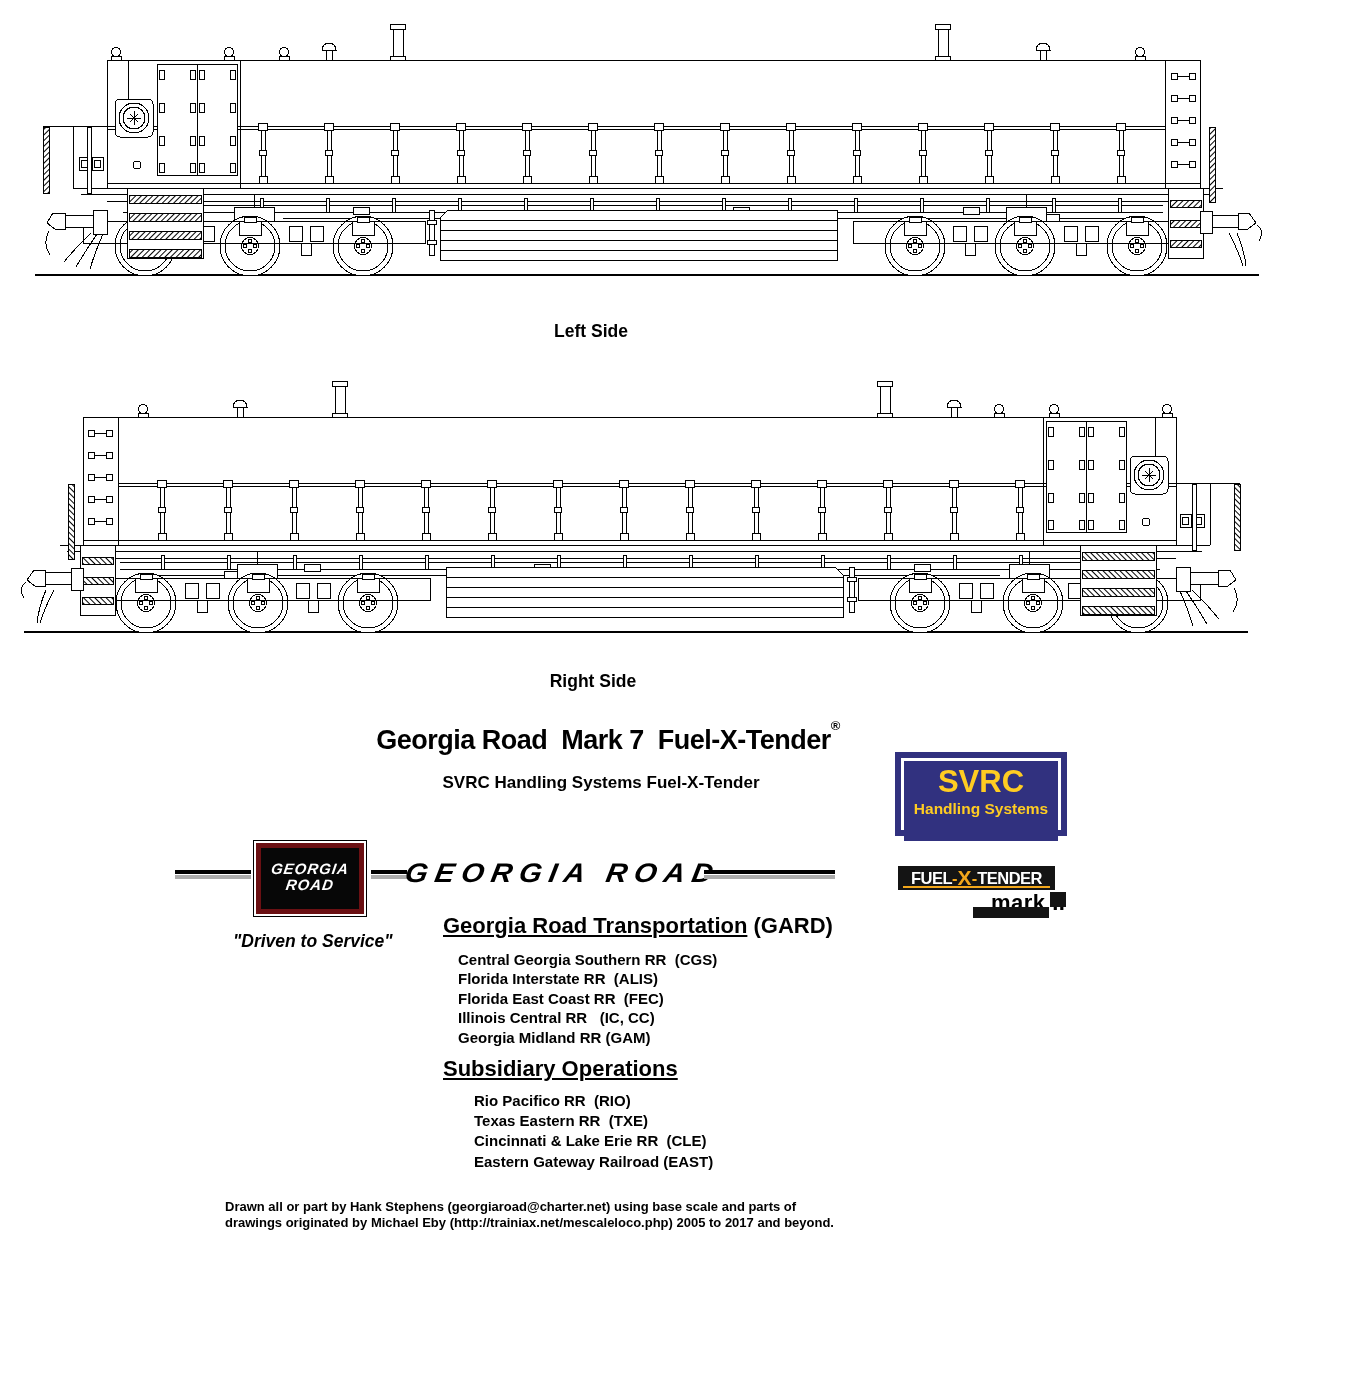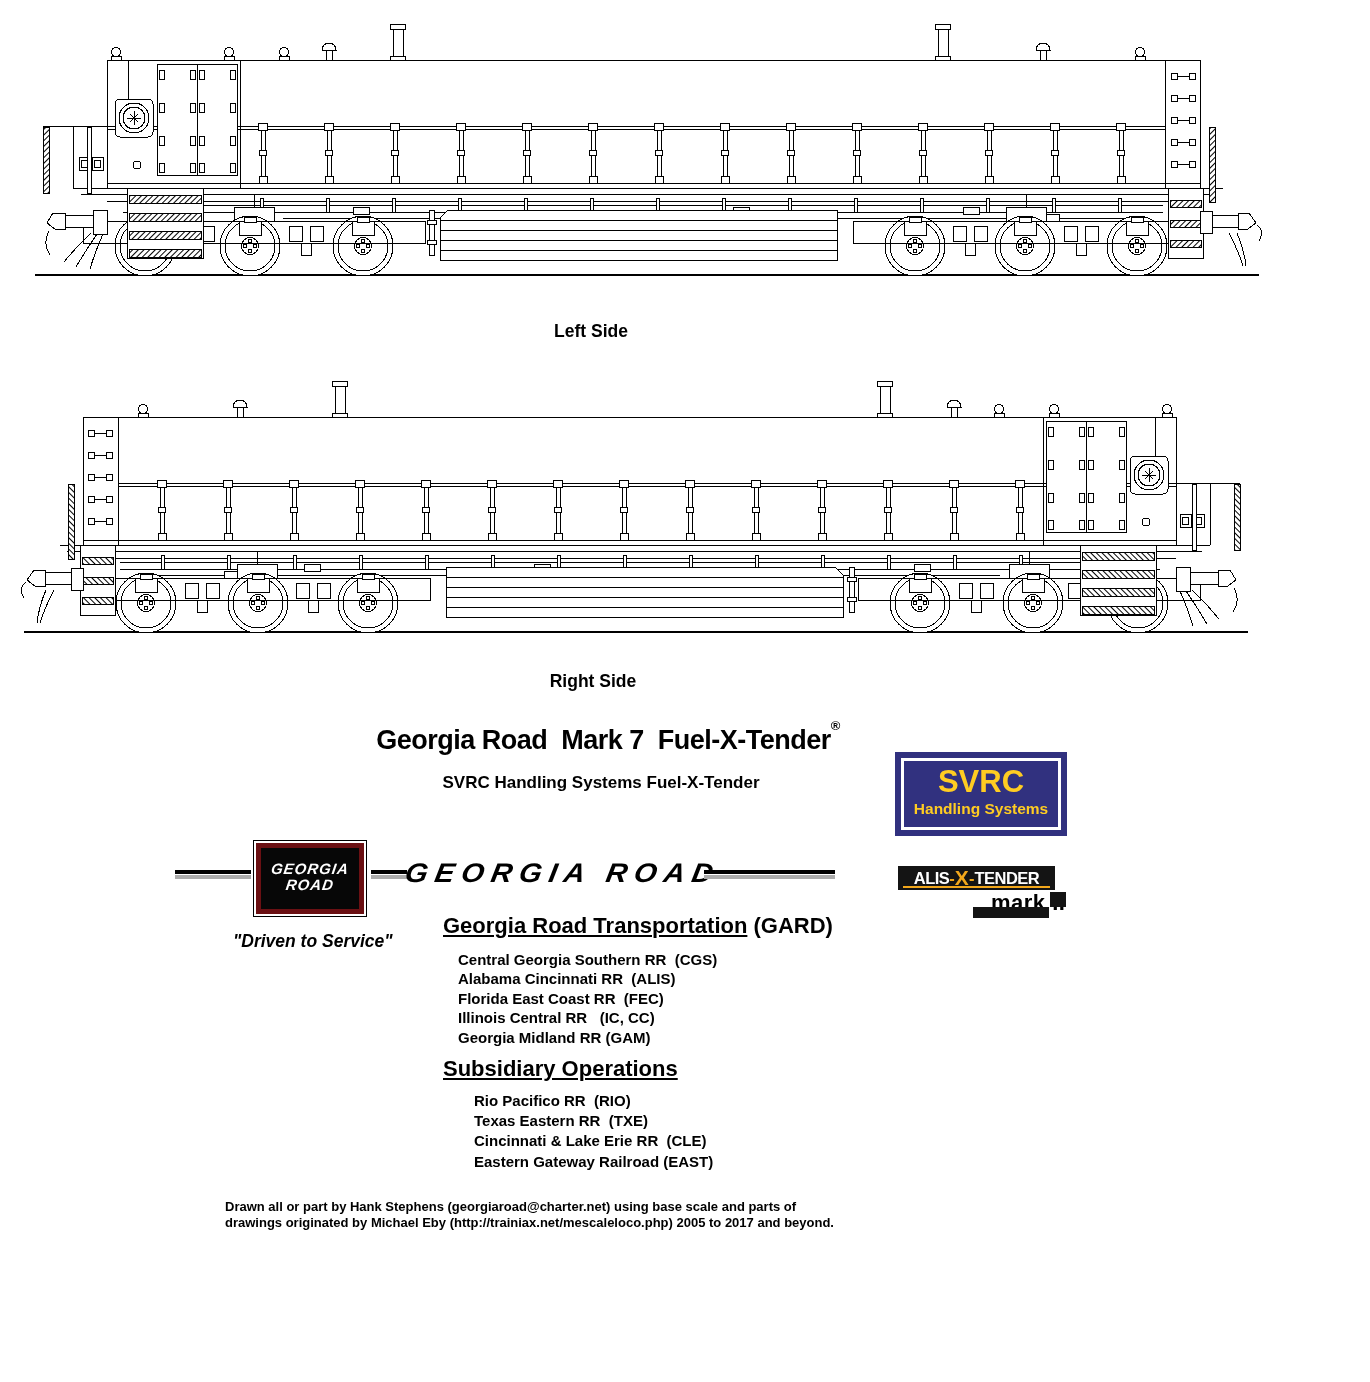--- a/index.html
+++ b/index.html
@@ -10,21 +10,21 @@
   .ctr{text-align:center;margin-left:33px;}
 
   .view-label{font-size:17.5px;font-weight:bold;}
   .main-title{font-size:27px;font-weight:bold;letter-spacing:-0.5px;}
   .main-title sup{font-size:13px;position:relative;top:-9px;font-weight:bold;}
   .sub-title{font-size:17px;font-weight:bold;}
 
   
   .svrc{left:895px;top:752px;width:172px;height:84px;background:#fff;
         border:6px solid #31317F;box-sizing:border-box;}
-  .svrc-inner{margin:3px;background:#31317F;height:66px;text-align:center;}
+  .svrc-inner{margin:3px;background:#31317F;height:80px;text-align:center;}
   .svrc-name{display:block;color:#FFCC22;font-weight:bold;font-size:31px;line-height:36px;padding-top:3px;}
   .svrc-tag{display:block;color:#FFCC22;font-weight:bold;font-size:15.5px;line-height:18px;}
 
   
   .emblem{left:253px;top:840px;width:114px;height:77px;border:1px solid #000;
           box-sizing:border-box;background:#fff;}
   .emblem-inner{position:absolute;left:2px;top:2px;right:2px;bottom:2px;
           border:5px solid #6B1013;background:#070707;text-align:center;
           font-style:italic;font-weight:bold;color:#fff;}
   .emblem-inner .l1{display:block;font-size:15px;letter-spacing:1px;margin-top:13px;line-height:16px;transform:skewX(-8deg);}
@@ -376,37 +376,37 @@
   </div>
   <div class="abs logotype">GEORGIA ROAD</div>
   <div class="abs speedline" style="left:704px;top:870px;width:131px">
     <div class="blk"></div>
       <div class="gap"></div>
       <div class="gry"></div>
   </div>
   <div class="abs slogan">"Driven to Service"</div>
 
   <div class="abs fxt">
-    <span class="w">ALIS</span>
+    <span class="w">FUEL</span>
     <span class="g">-</span>
     <span class="gx">X</span>
     <span class="g">-</span>
     <span class="w">TENDER</span>
     <div class="fxt-underline"></div>
   </div>
   <div class="abs fxt-mark">mark II</div>
   <div class="abs fxt-square"></div>
   <div class="abs fxt-bar"></div>
 
   <div class="abs sec-heading" style="left:443px;top:913px">
     <span class="u2">Georgia Road Transportation</span><span class="pre"> (GARD)</span>
   </div>
   <div class="abs rr-list list1" style="left:458px;top:950px">
     <div>Central Georgia Southern RR  (CGS)</div>
-    <div>Alabama Cincinnati RR  (ALIS)</div>
+    <div>Florida Interstate RR  (ALIS)</div>
     <div>Florida East Coast RR  (FEC)</div>
     <div>Illinois Central RR   (IC, CC)</div>
     <div>Georgia Midland RR (GAM)</div>
   </div>
 
   <div class="abs sec-heading u2" style="left:443px;top:1056px">Subsidiary Operations</div>
   <div class="abs rr-list list2" style="left:474px;top:1091px">
     <div>Rio Pacifico RR  (RIO)</div>
     <div>Texas Eastern RR  (TXE)</div>
     <div>Cincinnati &amp; Lake Erie RR  (CLE)</div>

